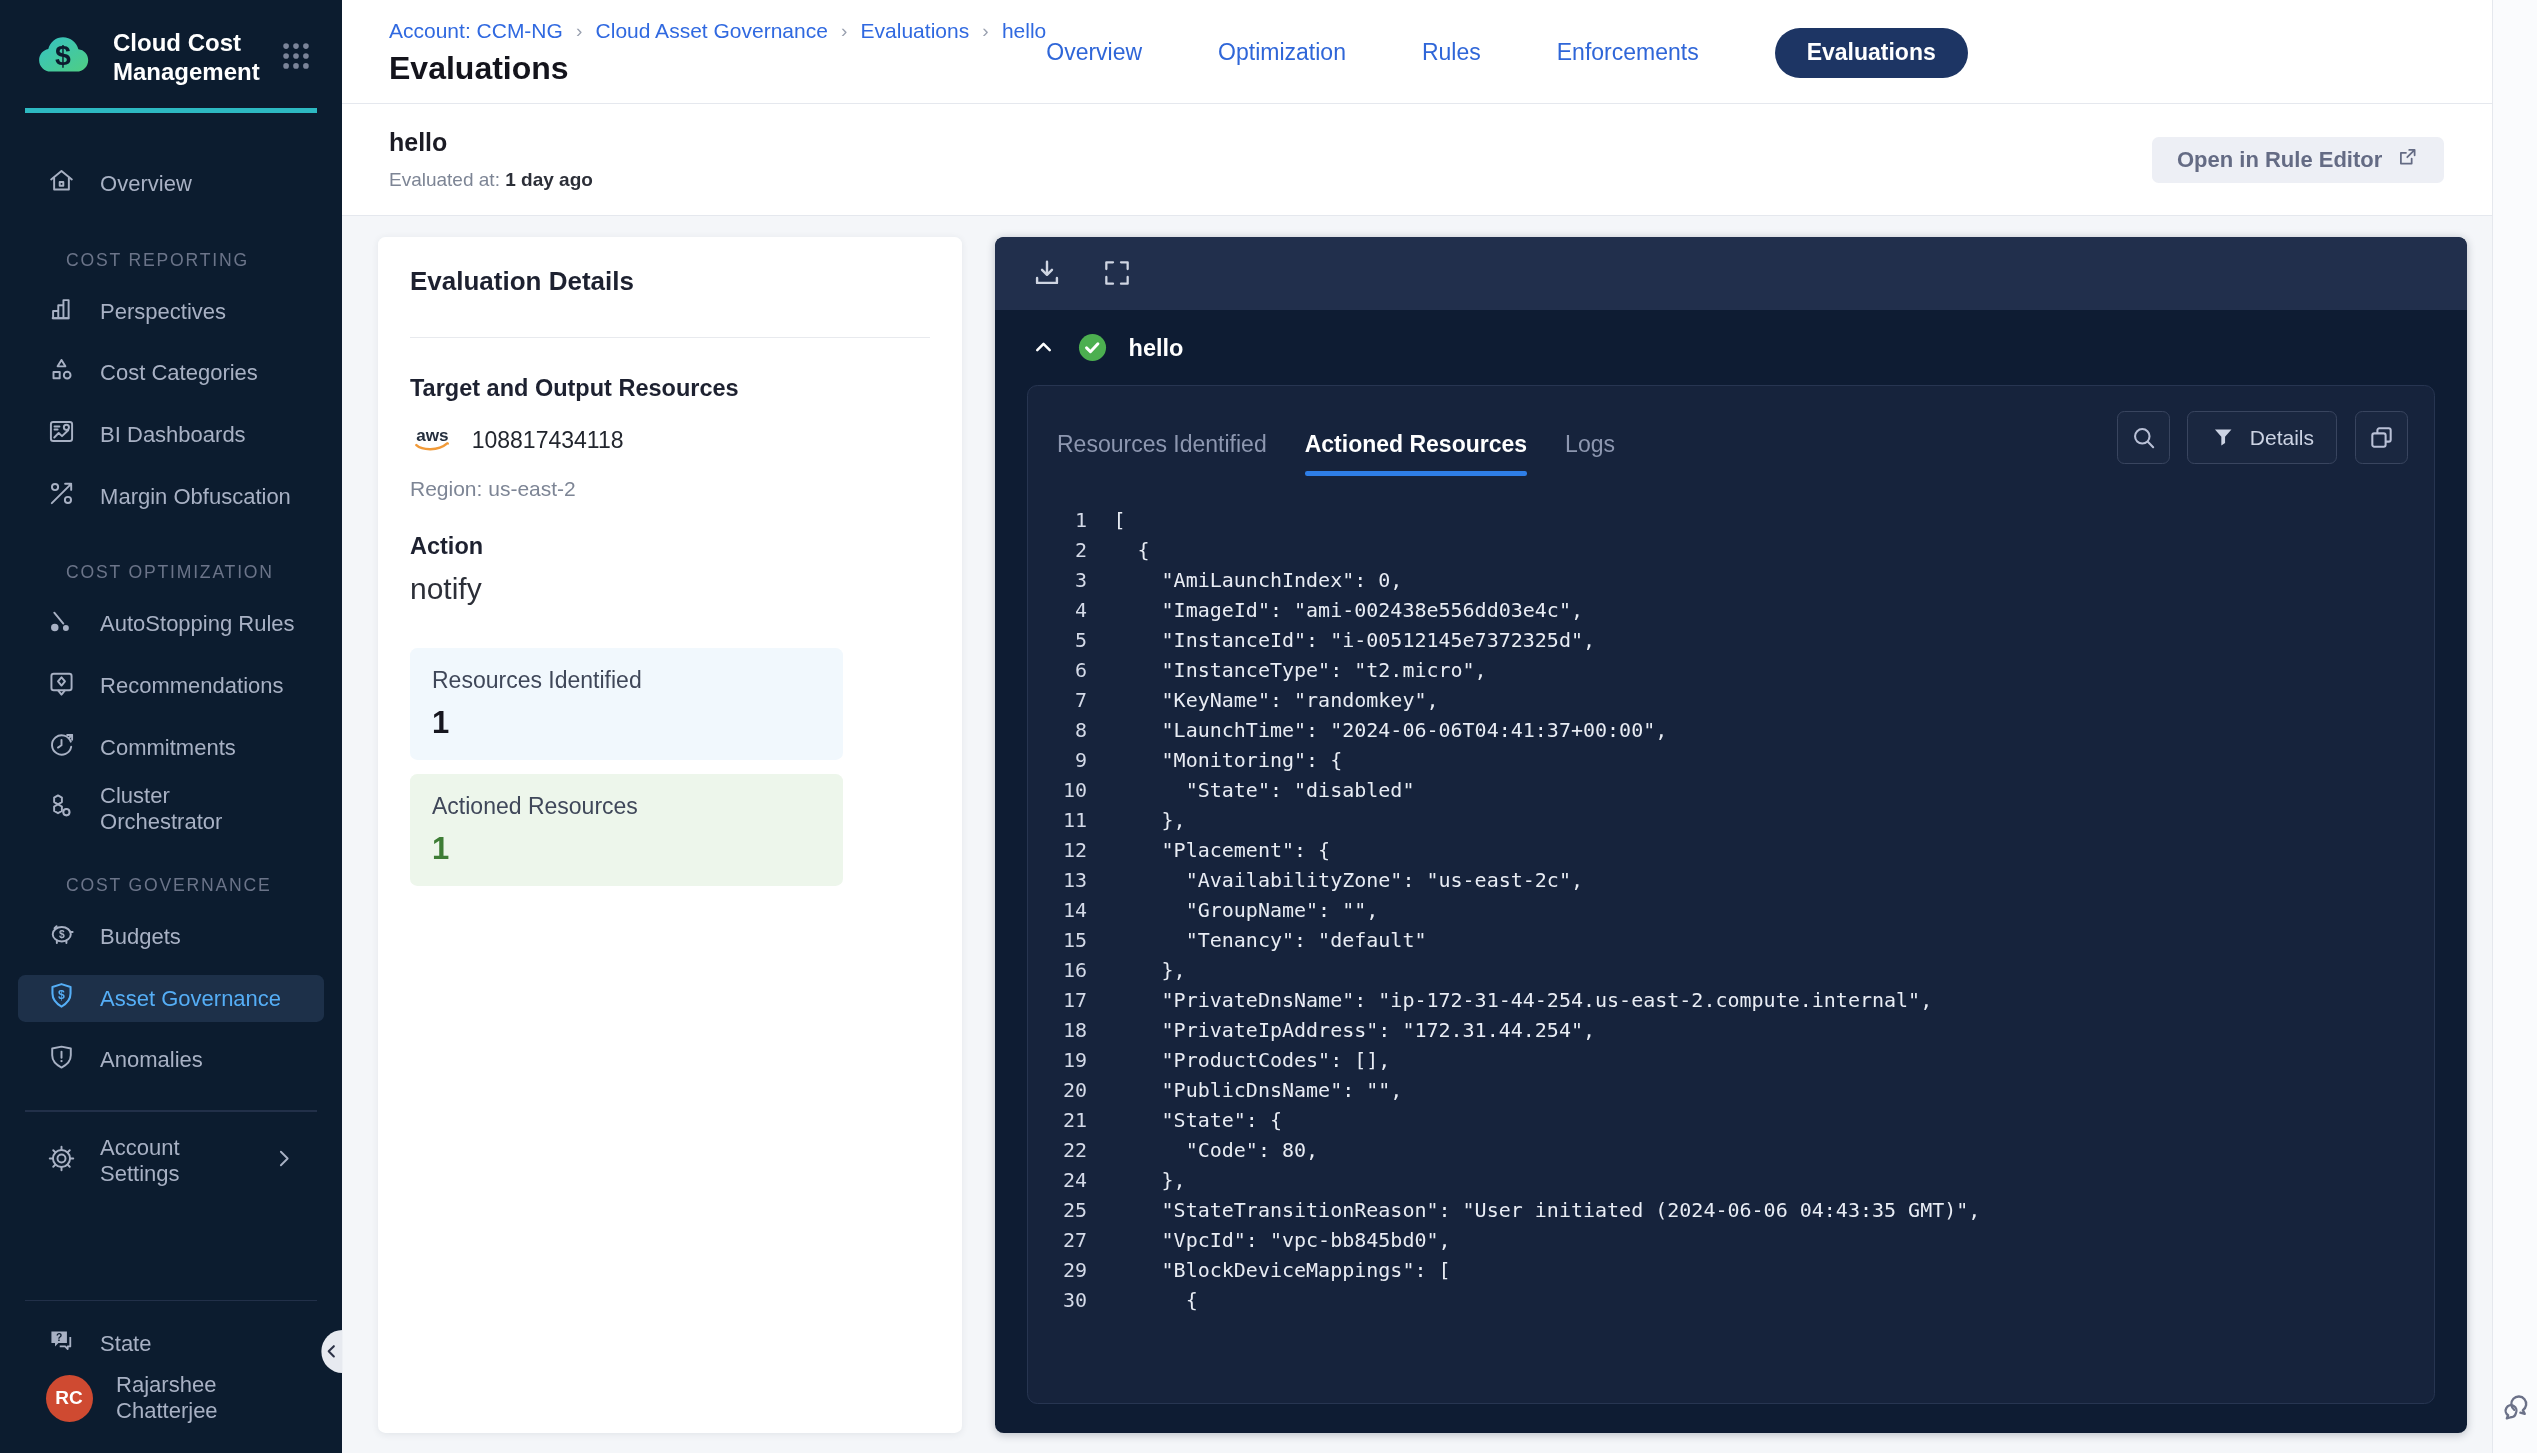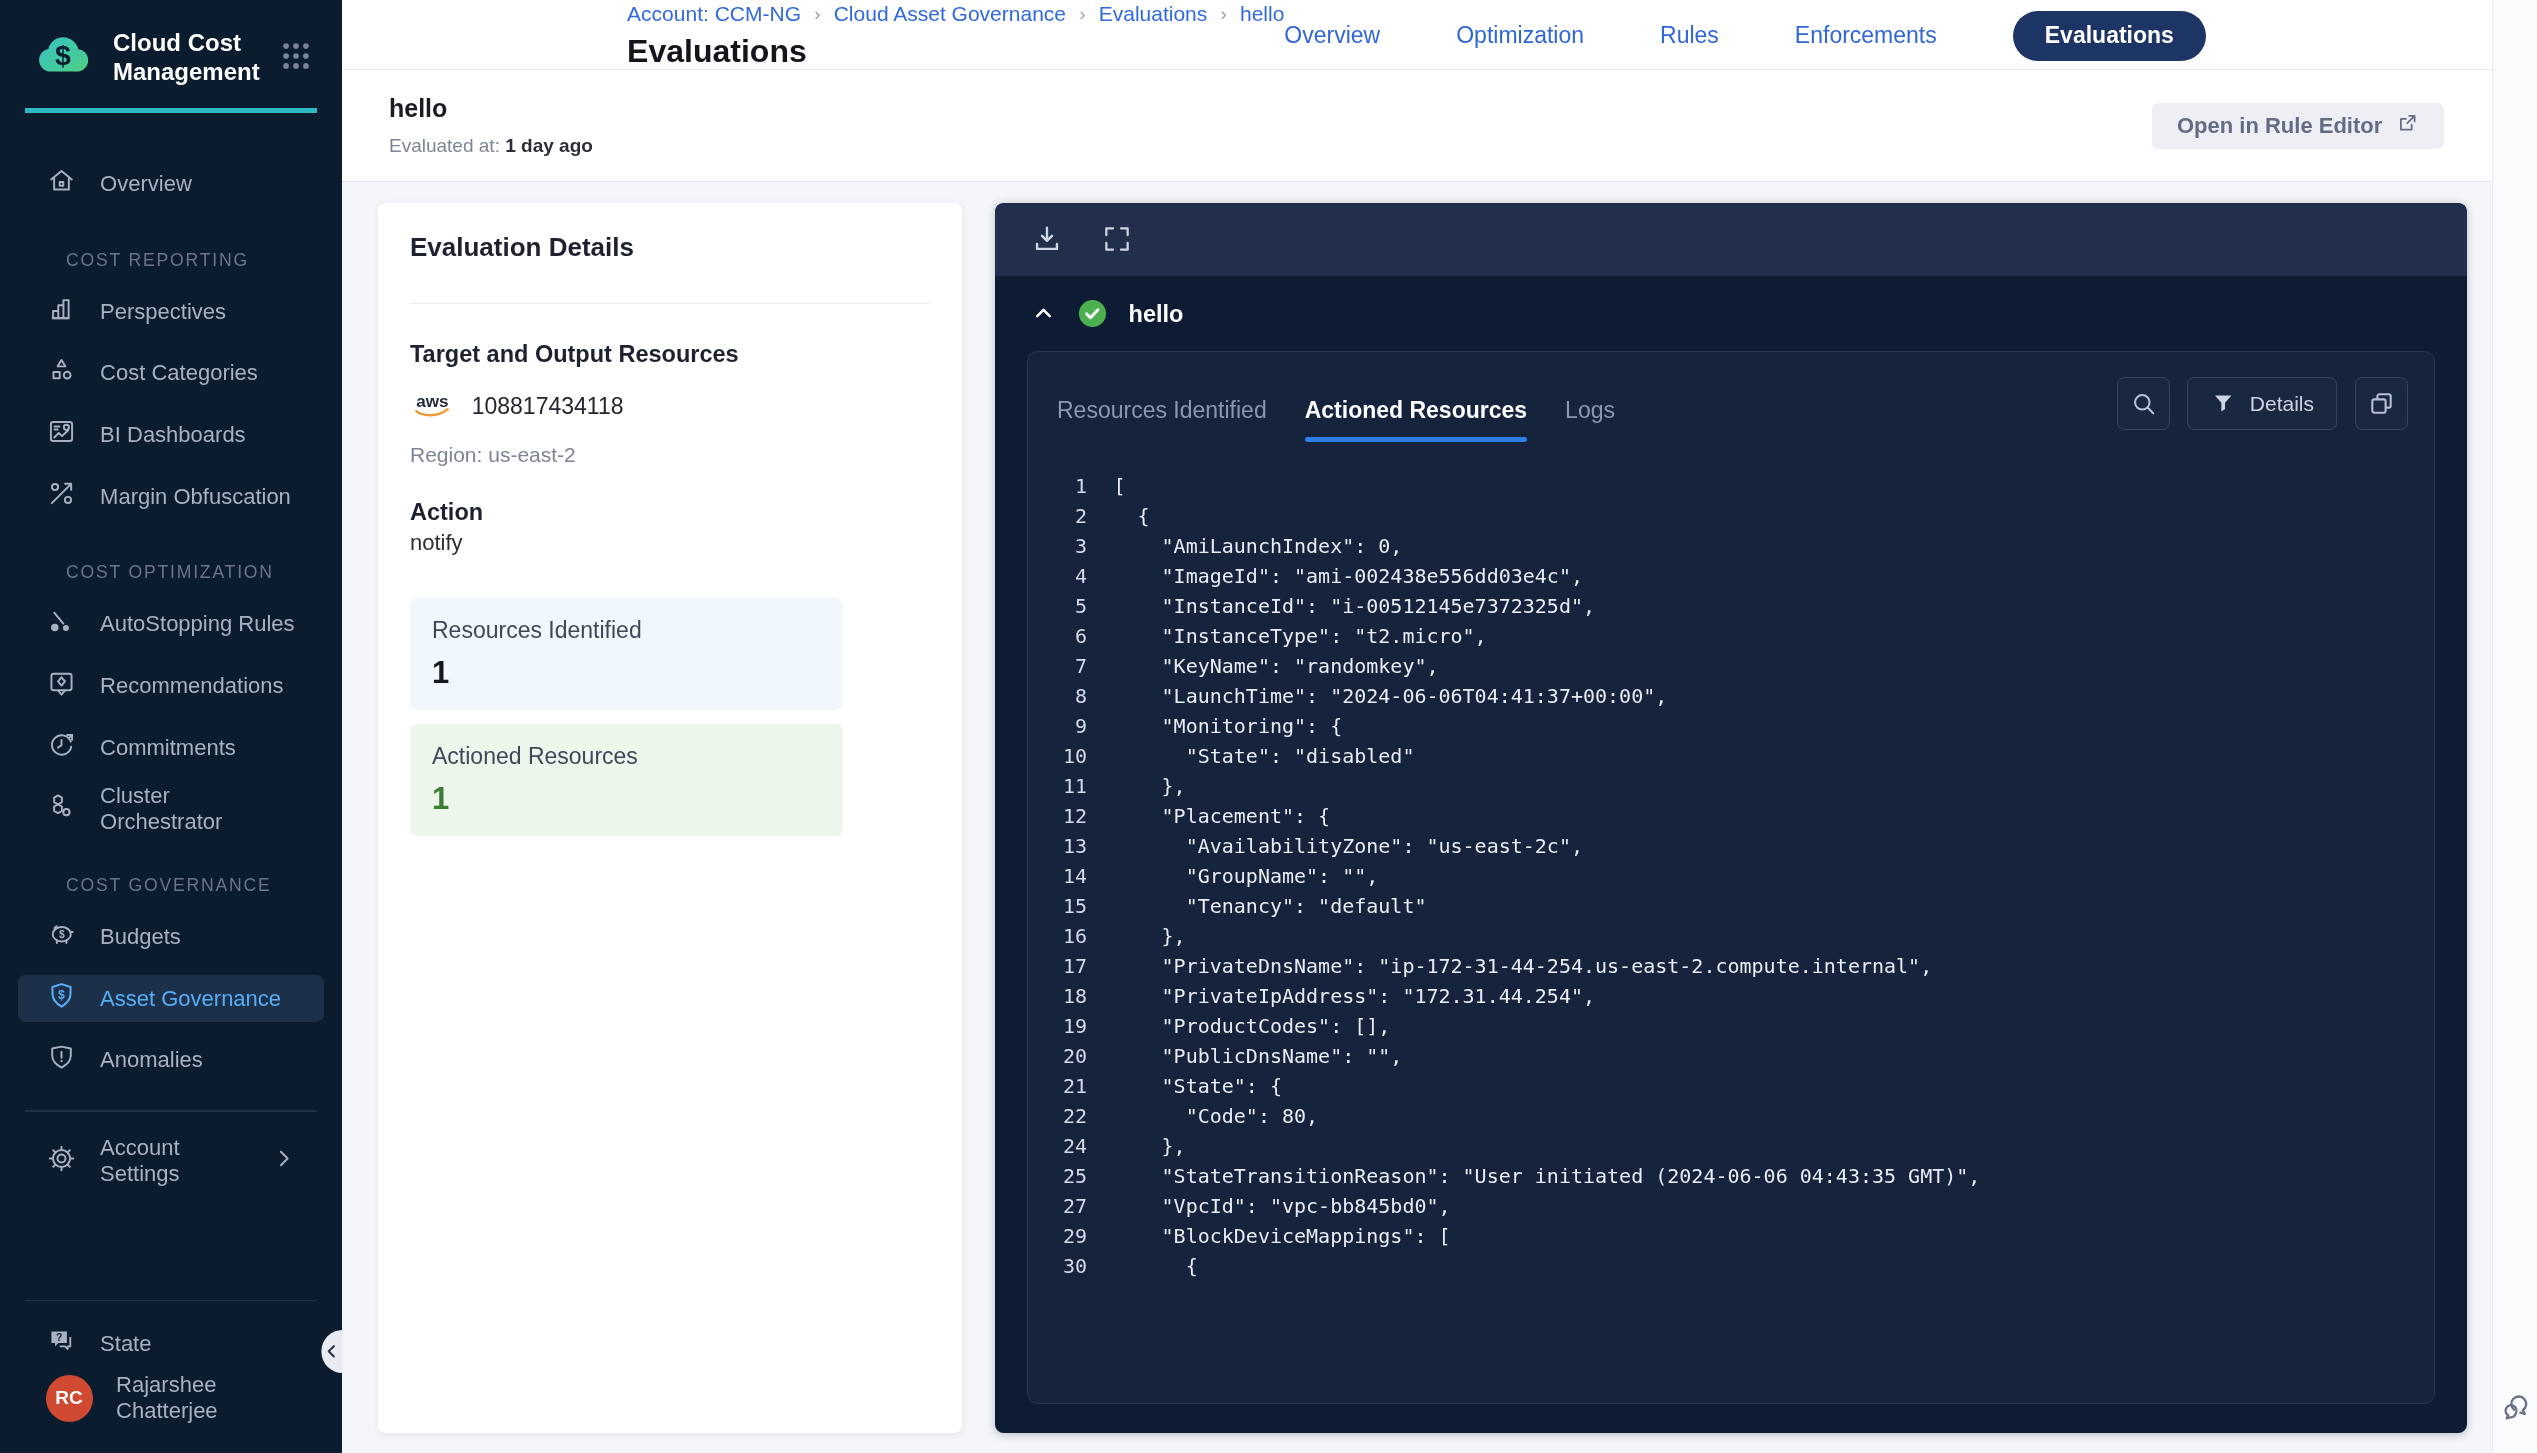--- a/index.html
+++ b/index.html
@@ -17,21 +17,21 @@
   .nav-item svg{flex-shrink:0;}
   .nav-item.active{background:#1d3049;color:#55aef6;}
   .sec-label{font-size:17.6px;letter-spacing:1.8px;color:#6b7489;margin:35px 0 10.3px 66px;font-weight:500;}
   .side-divider{height:1.5px;background:#223049;margin:19px 25px;}
   .side-bottom{margin-top:auto;padding-bottom:25px;}
   .avatar{width:47px;height:47px;border-radius:50%;background:#cf4a31;color:#fff;font-size:19px;font-weight:700;display:flex;align-items:center;justify-content:center;flex-shrink:0;}
   .collapse-handle{position:absolute;left:342px;top:1330px;transform:translateX(-100%);width:20.6px;height:43px;background:#e7eaf0;border-radius:22px 0 0 22px;display:flex;align-items:center;justify-content:center;color:#2c3246;cursor:pointer;z-index:5;}
 
   
   .main{flex:1;display:flex;flex-direction:column;min-width:0;}
-  .header{background:#fff;border-bottom:1.5px solid #e5e8ee;padding:13.2px 48px 10.3px 47px;display:flex;justify-content:center;align-items:center;height:70px;flex-shrink:0;}
+  .header{background:#fff;border-bottom:1.5px solid #e5e8ee;padding:13.2px 48px 10.3px 47px;display:flex;justify-content:flex-start;align-items:center;height:104px;flex-shrink:0;}
   .crumbs{display:flex;align-items:center;gap:13.2px;font-size:21px;color:#3069e0;}
   .crumb{cursor:pointer;}
   .crumb-sep{color:#9aa1b0;font-size:19px;}
   .page-title{font-size:32px;font-weight:700;color:#14141c;margin-top:7.3px;}
   .topnav{display:flex;align-items:center;gap:76px;}
   .topnav a{font-size:23px;color:#2f66d8;text-decoration:none;font-weight:500;cursor:pointer;}
   .topnav .pill{background:#1d3564;color:#fff;border-radius:26.4px;padding:11.7px 32px;font-weight:600;}
 
   .subheader{background:#fff;border-bottom:1.5px solid #e5e8ee;padding:19px 48px 19px 47px;display:flex;justify-content:space-between;align-items:center;height:112px;flex-shrink:0;}
   .eval-name{font-size:25px;font-weight:700;color:#1b1b24;}
@@ -43,21 +43,21 @@
 
   
   .card{width:584px;flex-shrink:0;background:#fff;border-radius:7.3px;box-shadow:0 1.5px 7.3px rgba(40,50,70,.08);padding:29px 32px;display:flex;flex-direction:column;}
   .card-title{font-size:26px;font-weight:700;color:#1d2130;}
   .fld-label{font-size:23.5px;font-weight:700;color:#1d2130;}
   .badge{display:inline-block;background:#e1f2d8;color:#4f7d2b;font-size:20px;font-weight:700;letter-spacing:0.7px;padding:8.8px 16px;border-radius:5.9px;margin-top:16px;}
   .card-hr{border:none;border-top:1.5px solid #e8eaee;margin:40px 0 37px 0;}
   .aws-row{display:flex;align-items:center;gap:14.7px;margin-top:22px;}
   .acct{font-size:23px;color:#22262e;}
   .region{font-size:21px;color:#7d8595;margin-top:19px;}
-  .action-val{font-size:22px;color:#2c2f38;margin-top:4px;}
+  .action-val{font-size:30px;color:#2c2f38;margin-top:12px;}
   .stat{border-radius:7.3px;padding:19px 22px;width:433px;margin-top:13.2px;}
   .stat.blue{background:#f1f8fd;}
   .stat.green{background:#edf6eb;}
   .stat-label{font-size:23px;color:#3f4759;font-weight:500;}
   .stat-val{font-size:31px;font-weight:700;color:#17171f;margin-top:11.7px;}
   .stat.green .stat-val{color:#3e7d35;}
 
   
   .panel{flex:1;min-width:0;background:#0e1c33;border-radius:8.8px;overflow:hidden;display:flex;flex-direction:column;box-shadow:0 1.5px 8.8px rgba(20,30,50,.25);}
   .panel-toolbar{height:73px;background:#212f4c;display:flex;align-items:center;gap:37px;padding:0 35px;flex-shrink:0;color:#cfd5e2;}

